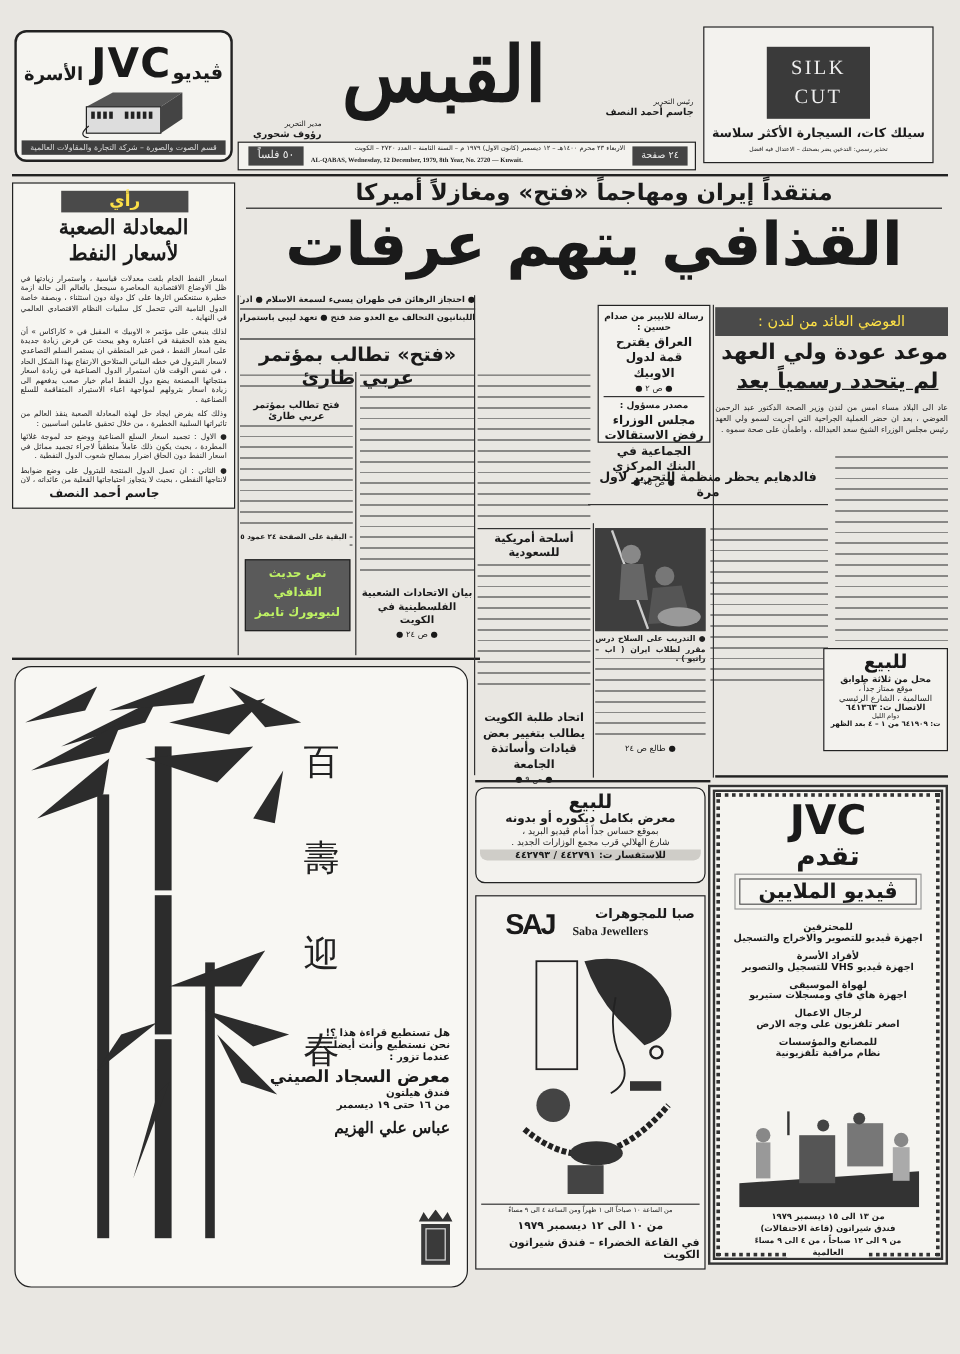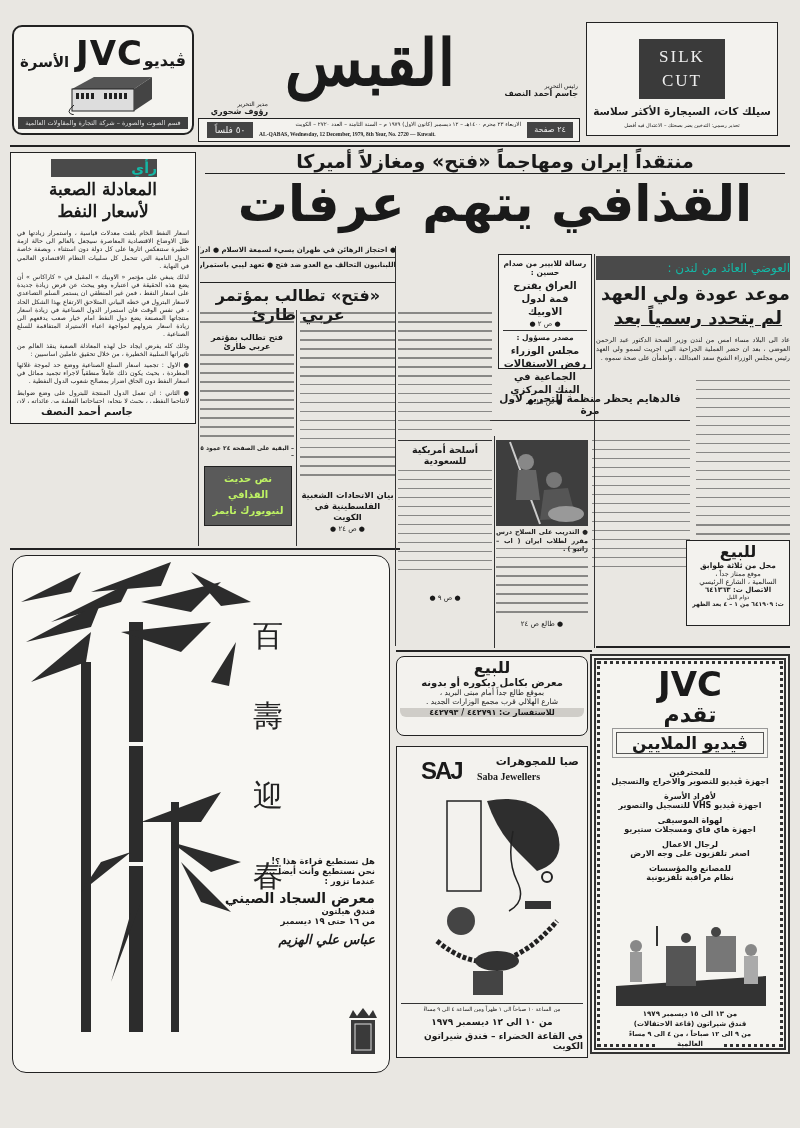--- a/index.html
+++ b/index.html
@@ -6,21 +6,21 @@
   html, body { width: 800px; height: 1128px; background: #e9e7e2; overflow: hidden; }
   body { font-family: "DejaVu Sans", sans-serif; color: #1a1a1a; position: relative; direction: ltr; }
   .abs { position: absolute; }
   .rtl { direction: rtl; text-align: right; }
   .center { text-align: center; }
   .bold { font-weight: bold; }
   .box { border: 1.5px solid #222; background: #f3f2ee; }
   .rule { position: absolute; background: #222; height: 2px; }
   .vrule { position: absolute; background: #333; width: 1px; }
   .body-text { font-size: 7px; line-height: 9.5px; direction: rtl; text-align: justify; color: #222; }
-  .dark-banner { background: #4a4a4a; color: #14b8a6; text-align: right; font-weight: bold; }
+  .dark-banner { background: #4a4a4a; color: #fde047; text-align: center; font-weight: bold; }
   .fill-lines { background: repeating-linear-gradient(to bottom, #3a3a3a 0, #3a3a3a 1.5px, transparent 1.5px, transparent 9px); opacity: .55; }
 </style>
 </head>
 <body>
 
 <div class="abs box" style="left:12px;top:25px;width:182px;height:110px;border-radius:10px;border-width:2px;background:#f5f4f0;">
   <div class="abs bold" style="left:62px;top:6px;font-size:34px;letter-spacing:1px;font-family:'DejaVu Sans',sans-serif;">JVC</div>
   <div class="abs bold" style="right:6px;top:24px;font-size:16px;">ڤيديو</div>
   <div class="abs bold" style="left:6px;top:26px;font-size:15px;">الأسرة</div>
   <div class="abs" style="left:50px;top:48px;width:90px;height:40px;">
@@ -158,20 +158,21 @@
 
 <div class="abs rtl" style="left:398px;top:440px;width:94px;">
   <div class="bold center" style="font-size:9.5px;border-top:1px solid #333;padding-top:3px;">أسلحة أمريكية للسعودية</div>
   <div class="fill-lines" style="width:100%;height:108px;margin-top:4px;"></div>
 </div>
 <div class="abs" style="left:398px;top:312px;width:94px;height:120px;">
   <div class="fill-lines" style="width:100%;height:100%;"></div>
 </div>
 
 <div class="abs rtl center" style="left:398px;top:592px;width:94px;">
+  <div class="bold" style="font-size:9.5px;line-height:13px;">اتحاد طلبة الكويت يطالب بتغيير بعض قيادات وأساتذة الجامعة</div>
   <div style="font-size:7px;margin-top:2px;">● ص ٩ ●</div>
 </div>
 
 <div class="abs box rtl center" style="left:686px;top:540px;width:104px;height:86px;padding:2px;">
   <div class="bold" style="font-size:16px;line-height:18px;">للبيع</div>
   <div class="bold" style="font-size:7.5px;">محل من ثلاثة طوابق</div>
   <div style="font-size:6.5px;">موقع ممتاز جداً ،</div>
   <div style="font-size:7px;">السالمية ، الشارع الرئيسي</div>
   <div class="bold" style="font-size:7px;">الاتصال ت: ٦٤١٣٦٣</div>
   <div style="font-size:5.5px;">دوام الليل</div>
@@ -214,35 +215,35 @@
     <div>迎</div>
     <div>春</div>
   </div>
   <div class="abs rtl" style="right:14px;top:300px;width:180px;">
     <div class="bold" style="font-size:8.5px;">هل تستطيع قراءة هذا ؟!</div>
     <div class="bold" style="font-size:8.5px;">نحن نستطيع وأنت أيضاً ....</div>
     <div class="bold" style="font-size:8.5px;">عندما تزور :</div>
     <div class="bold" style="font-size:14px;margin-top:4px;">معرض السجاد الصيني</div>
     <div class="bold" style="font-size:8.5px;">فندق هيلتون</div>
     <div class="bold" style="font-size:8.5px;">من ١٦ حتى ١٩ ديسمبر</div>
-    <div class="bold" style="font-size:13px;margin-top:6px;font-family:'DejaVu Serif',serif;font-style:italic;">عباس علي الهزيم</div>
+    <div class="bold" style="font-size:13px;margin-top:6px;font-family:'DejaVu Serif',serif;">عباس علي الهزيم</div>
   </div>
   <div class="abs" style="left:334px;top:452px;width:32px;height:50px;">
     <svg width="32" height="50" viewBox="0 0 32 50">
       <path d="M2,10 L6,2 L10,8 L16,0 L22,8 L26,2 L30,10 Z" fill="#333"></path>
       <rect x="4" y="12" width="24" height="34" fill="#3a3a3a"></rect>
       <rect x="8" y="16" width="16" height="26" fill="none" stroke="#ddd" stroke-width="1"></rect>
     </svg>
   </div>
 </div>
 
 <div class="abs box rtl center" style="left:396px;top:656px;width:192px;height:80px;border-radius:8px;padding-top:2px;">
   <div class="bold" style="font-size:16px;line-height:18px;">للبيع</div>
   <div class="bold" style="font-size:10px;">معرض بكامل ديكوره أو بدونه</div>
-  <div style="font-size:7.5px;">بموقع طالع جداً أمام مبنى البريد ،</div>
+  <div style="font-size:7.5px;">بموقع حساس جداً أمام ڤيديو البريد ،</div>
   <div style="font-size:7.5px;">شارع الهلالي قرب مجمع الوزارات الجديد .</div>
   <div class="bold" style="font-size:8px;background:#cfcdc8;margin:2px 3px 0;border-radius:0 0 6px 6px;">للاستفسار ت: ٤٤٢٧٩١ / ٤٤٢٧٩٣</div>
 </div>
 
 <div class="abs box" style="left:396px;top:746px;width:192px;height:312px;">
   <div class="abs bold" style="left:24px;top:10px;font-size:24px;letter-spacing:-2px;font-family:'Liberation Sans',sans-serif;">SAJ</div>
   <div class="abs bold rtl" style="right:8px;top:8px;font-size:11px;">صبا للمجوهرات</div>
   <div class="abs bold" style="left:80px;top:24px;font-size:10px;font-family:'Liberation Serif',serif;">Saba Jewellers</div>
   <div class="abs" style="left:20px;top:44px;width:152px;height:208px;">
     <svg width="152" height="208" viewBox="0 0 152 208">

